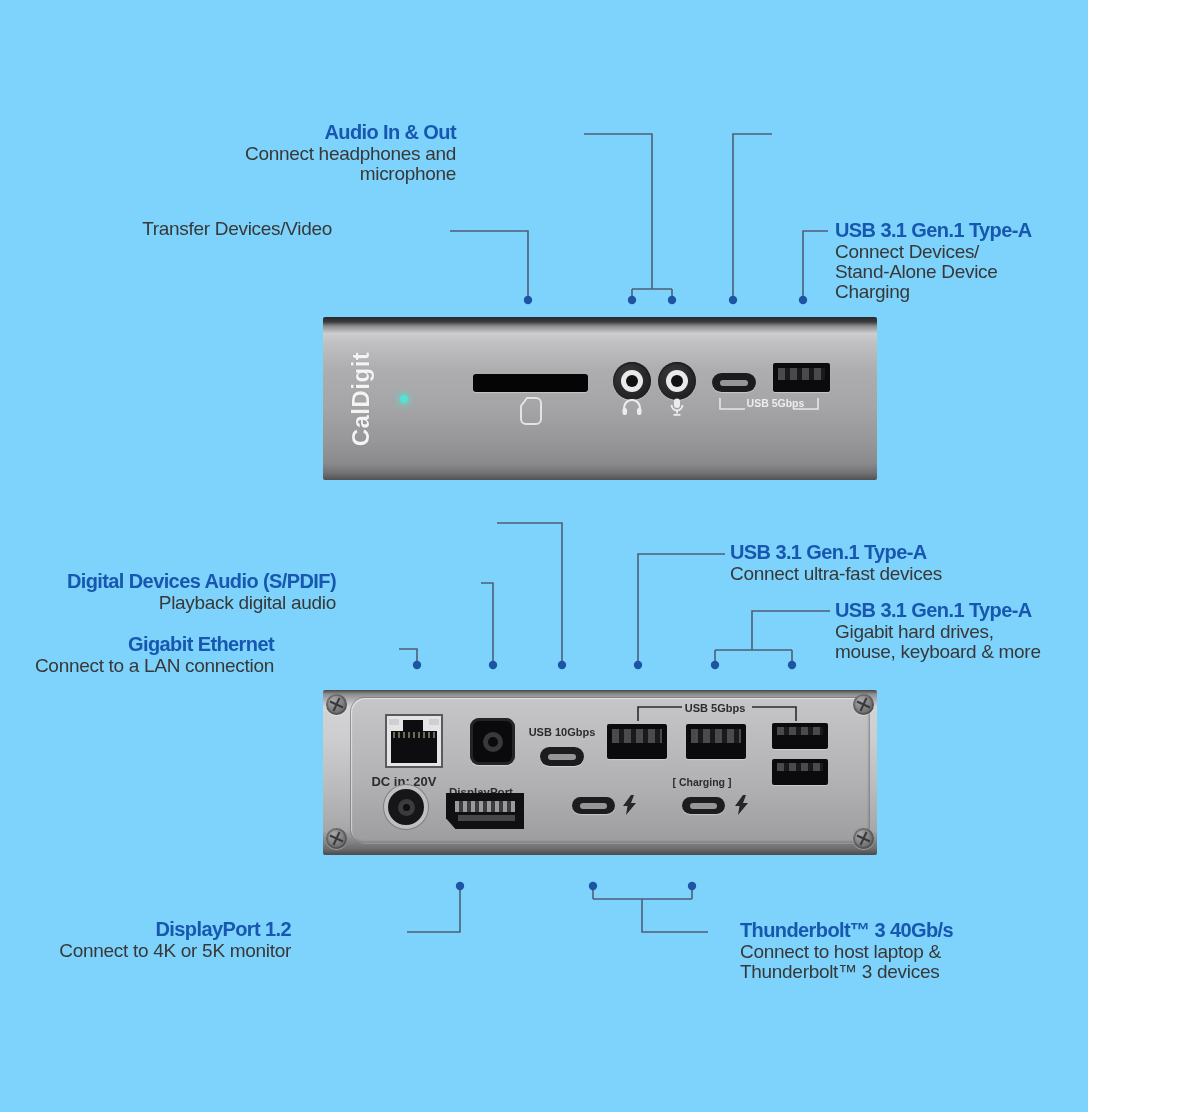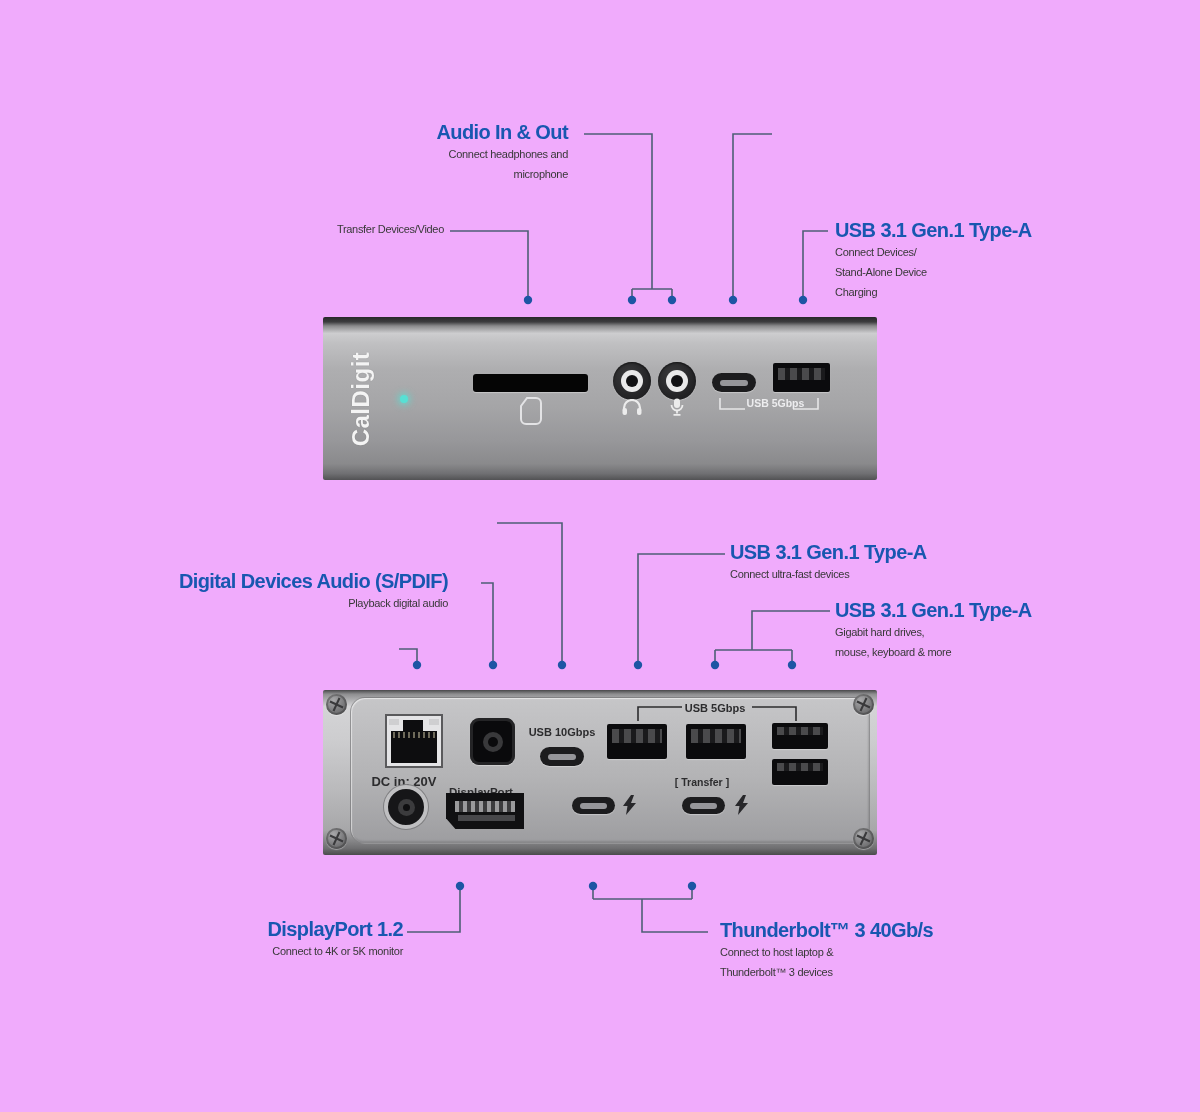--- a/index.html
+++ b/index.html
@@ -1,23 +1,23 @@
 <!DOCTYPE html>
 <html><head>
 <meta charset="utf-8">
 <style>
   html,body{margin:0;padding:0;background:#fff;}
-  .canvas{position:relative;width:1200px;height:1112px;background:#f0abfc;
+  .canvas{position:relative;width:1088px;height:1112px;background:#7dd3fc;
           font-family:"Liberation Sans",sans-serif;overflow:hidden;}
 
   
   .ann{position:absolute;white-space:nowrap;}
   .ann.r{text-align:right;}
   .ann .t{font-size:20px;font-weight:700;color:#1857b0;line-height:22px;letter-spacing:-0.6px;margin:0 0 1px 0;}
-  .ann .d{font-size:11px;color:#383838;line-height:20px;letter-spacing:-0.3px;}
+  .ann .d{font-size:19px;color:#383838;line-height:20px;letter-spacing:-0.3px;}
 
   
   svg.leads{position:absolute;left:0;top:0;pointer-events:none;}
   .ln{fill:none;stroke:#4e5f75;stroke-width:1.6;}
   .dot{fill:#1d55a4;}
 
   
   .dock{position:absolute;left:323px;width:554px;border-radius:2px;}
   .front{top:317px;height:163px;
     background:linear-gradient(180deg,#28282a 0%,#3c3c3e 3%,#8a8a8c 5.5%,#cdcdcf 10%,#c0c0c2 16%,
@@ -149,38 +149,42 @@
     <div class="d">Stand-Alone Device</div>
     <div class="d">Charging</div>
   </div>
 
 
   <div class="ann r" style="right:752px;top:570px">
     <div class="t">Digital Devices Audio (S/PDIF)</div>
     <div class="d">Playback digital audio</div>
   </div>
 
+  <div class="ann r" style="right:814px;top:633px">
+    <div class="t">Gigabit Ethernet</div>
+    <div class="d">Connect to a LAN connection</div>
+  </div>
 
   <div class="ann" style="left:730px;top:541px">
     <div class="t">USB 3.1 Gen.1 Type-A</div>
     <div class="d">Connect ultra-fast devices</div>
   </div>
 
   <div class="ann" style="left:835px;top:599px">
     <div class="t">USB 3.1 Gen.1 Type-A</div>
     <div class="d">Gigabit hard drives,</div>
     <div class="d">mouse, keyboard &amp; more</div>
   </div>
 
   <div class="ann r" style="right:797px;top:918px">
     <div class="t">DisplayPort 1.2</div>
     <div class="d">Connect to 4K or 5K monitor</div>
   </div>
 
-  <div class="ann" style="left:720px;top:919px">
+  <div class="ann" style="left:740px;top:919px">
     <div class="t">Thunderbolt™ 3 40Gb/s</div>
     <div class="d">Connect to host laptop &amp;</div>
     <div class="d">Thunderbolt™ 3 devices</div>
   </div>
 
   <div class="dock front">
     <div class="brand">CalDigit</div>
     <div class="led"></div>
 
     <div class="sdslot"></div>
@@ -297,21 +301,21 @@
       <div class="lower"></div>
     </div>
 
     <div class="usbc" style="left:249px;top:107px;width:43px;height:17px">
         <div class="slot"></div>
       </div>
     <svg class="bolt" style="left:300px;top:105px" width="13" height="20" viewBox="0 0 13 20">
       <path d="M8,0 L0,11 H4.5 L3,20 L13,8 H8 L11,0 Z" fill="#27272a"></path>
     </svg>
 
-    <div class="plabel" style="left:329px;top:86px;width:100px;font-size:10.5px">[ Transfer ]</div>
+    <div class="plabel" style="left:329px;top:86px;width:100px;font-size:10.5px">[ Charging ]</div>
     <div class="usbc" style="left:359px;top:107px;width:43px;height:17px">
         <div class="slot"></div>
       </div>
     <svg class="bolt" style="left:412px;top:105px" width="13" height="20" viewBox="0 0 13 20">
       <path d="M8,0 L0,11 H4.5 L3,20 L13,8 H8 L11,0 Z" fill="#27272a"></path>
     </svg>
   </div>
 
 </div>
 

